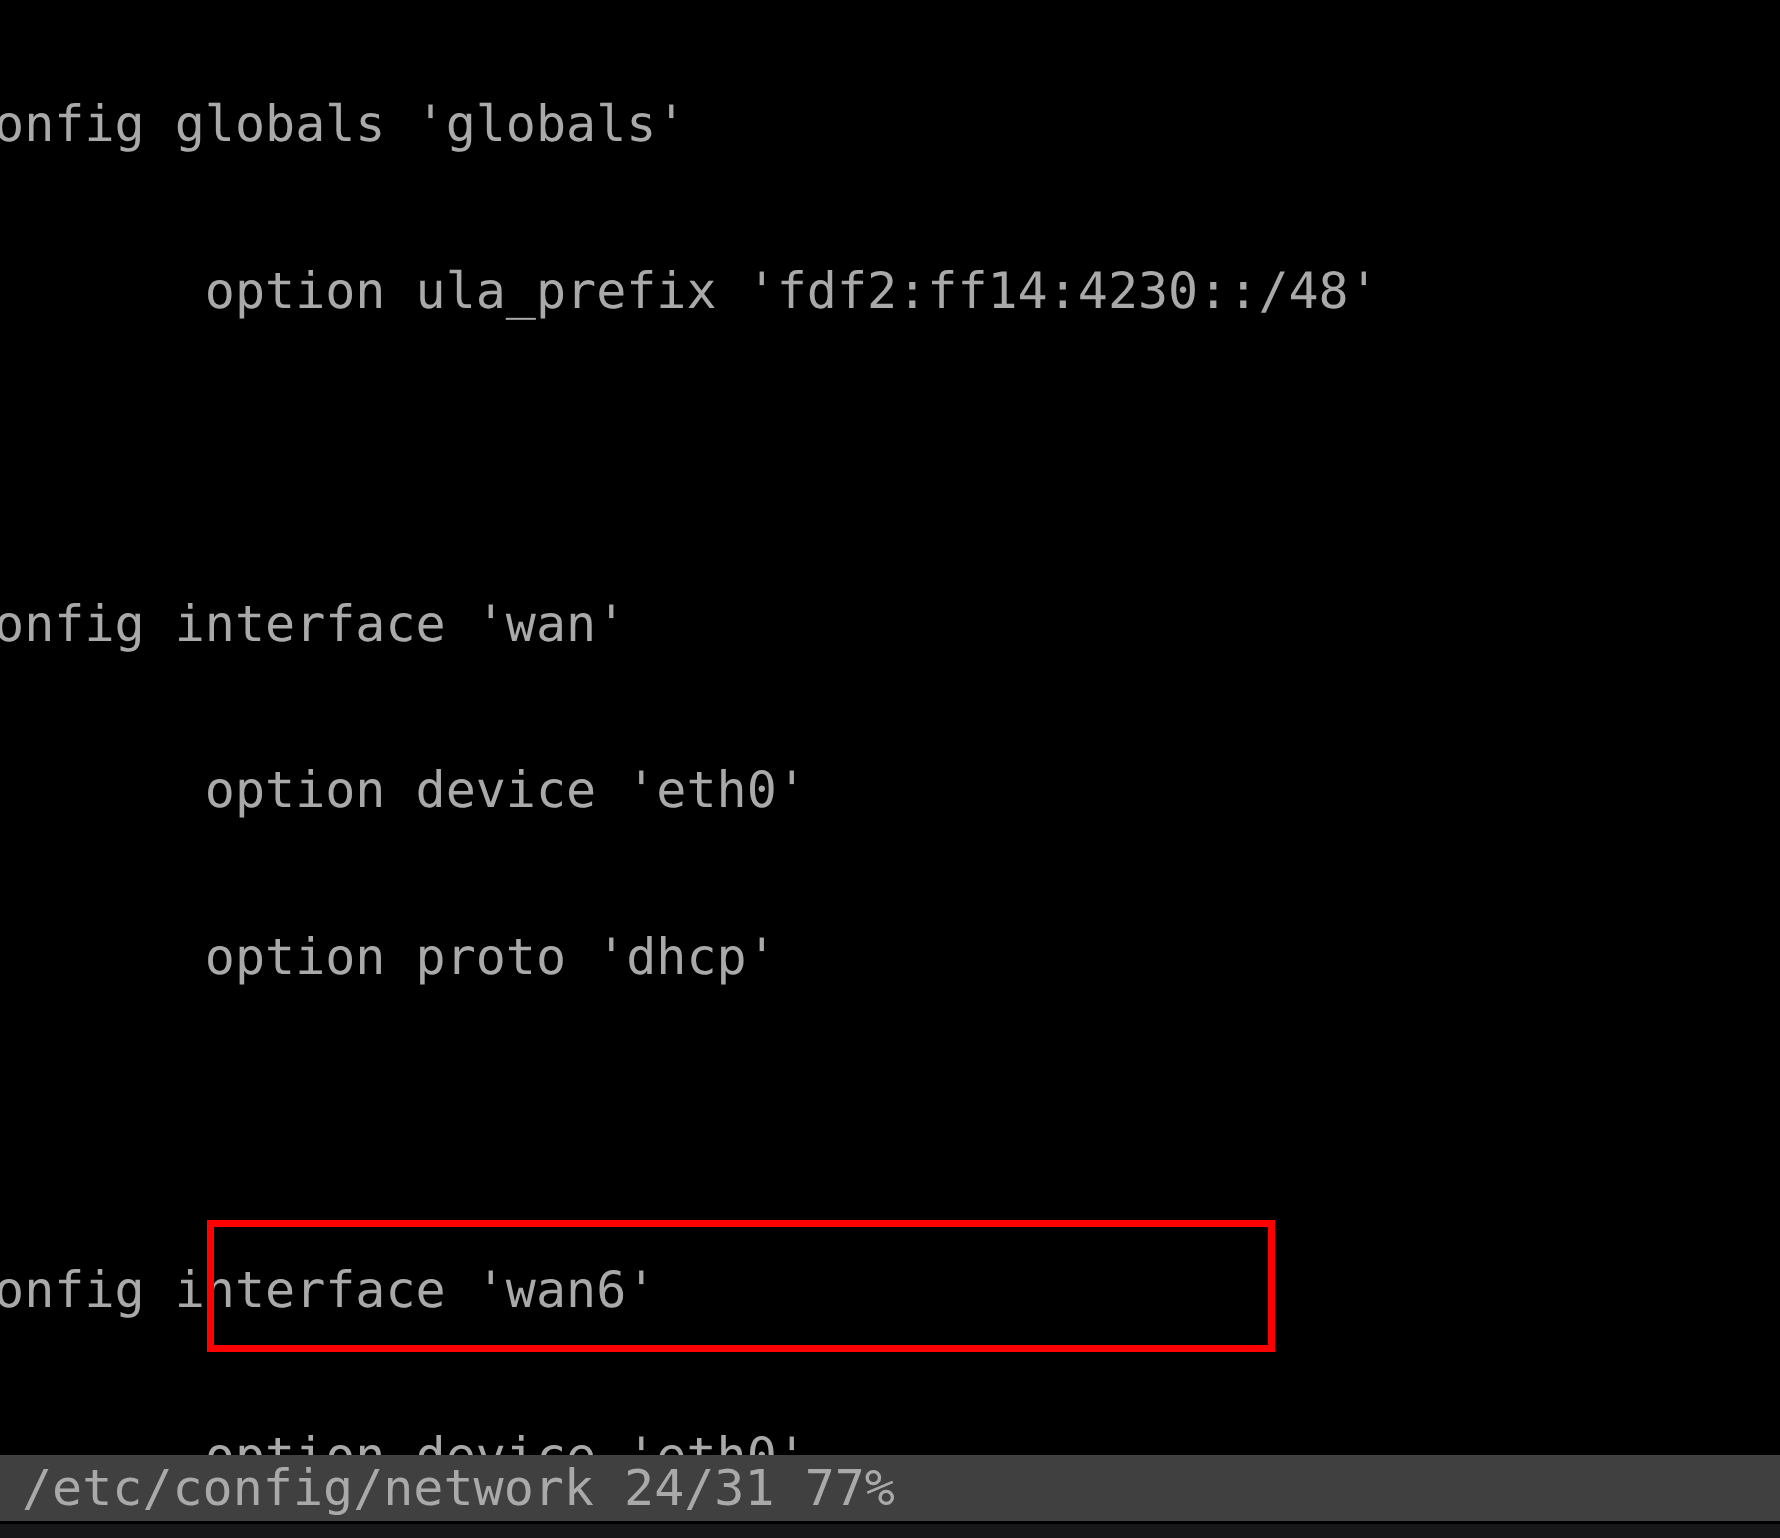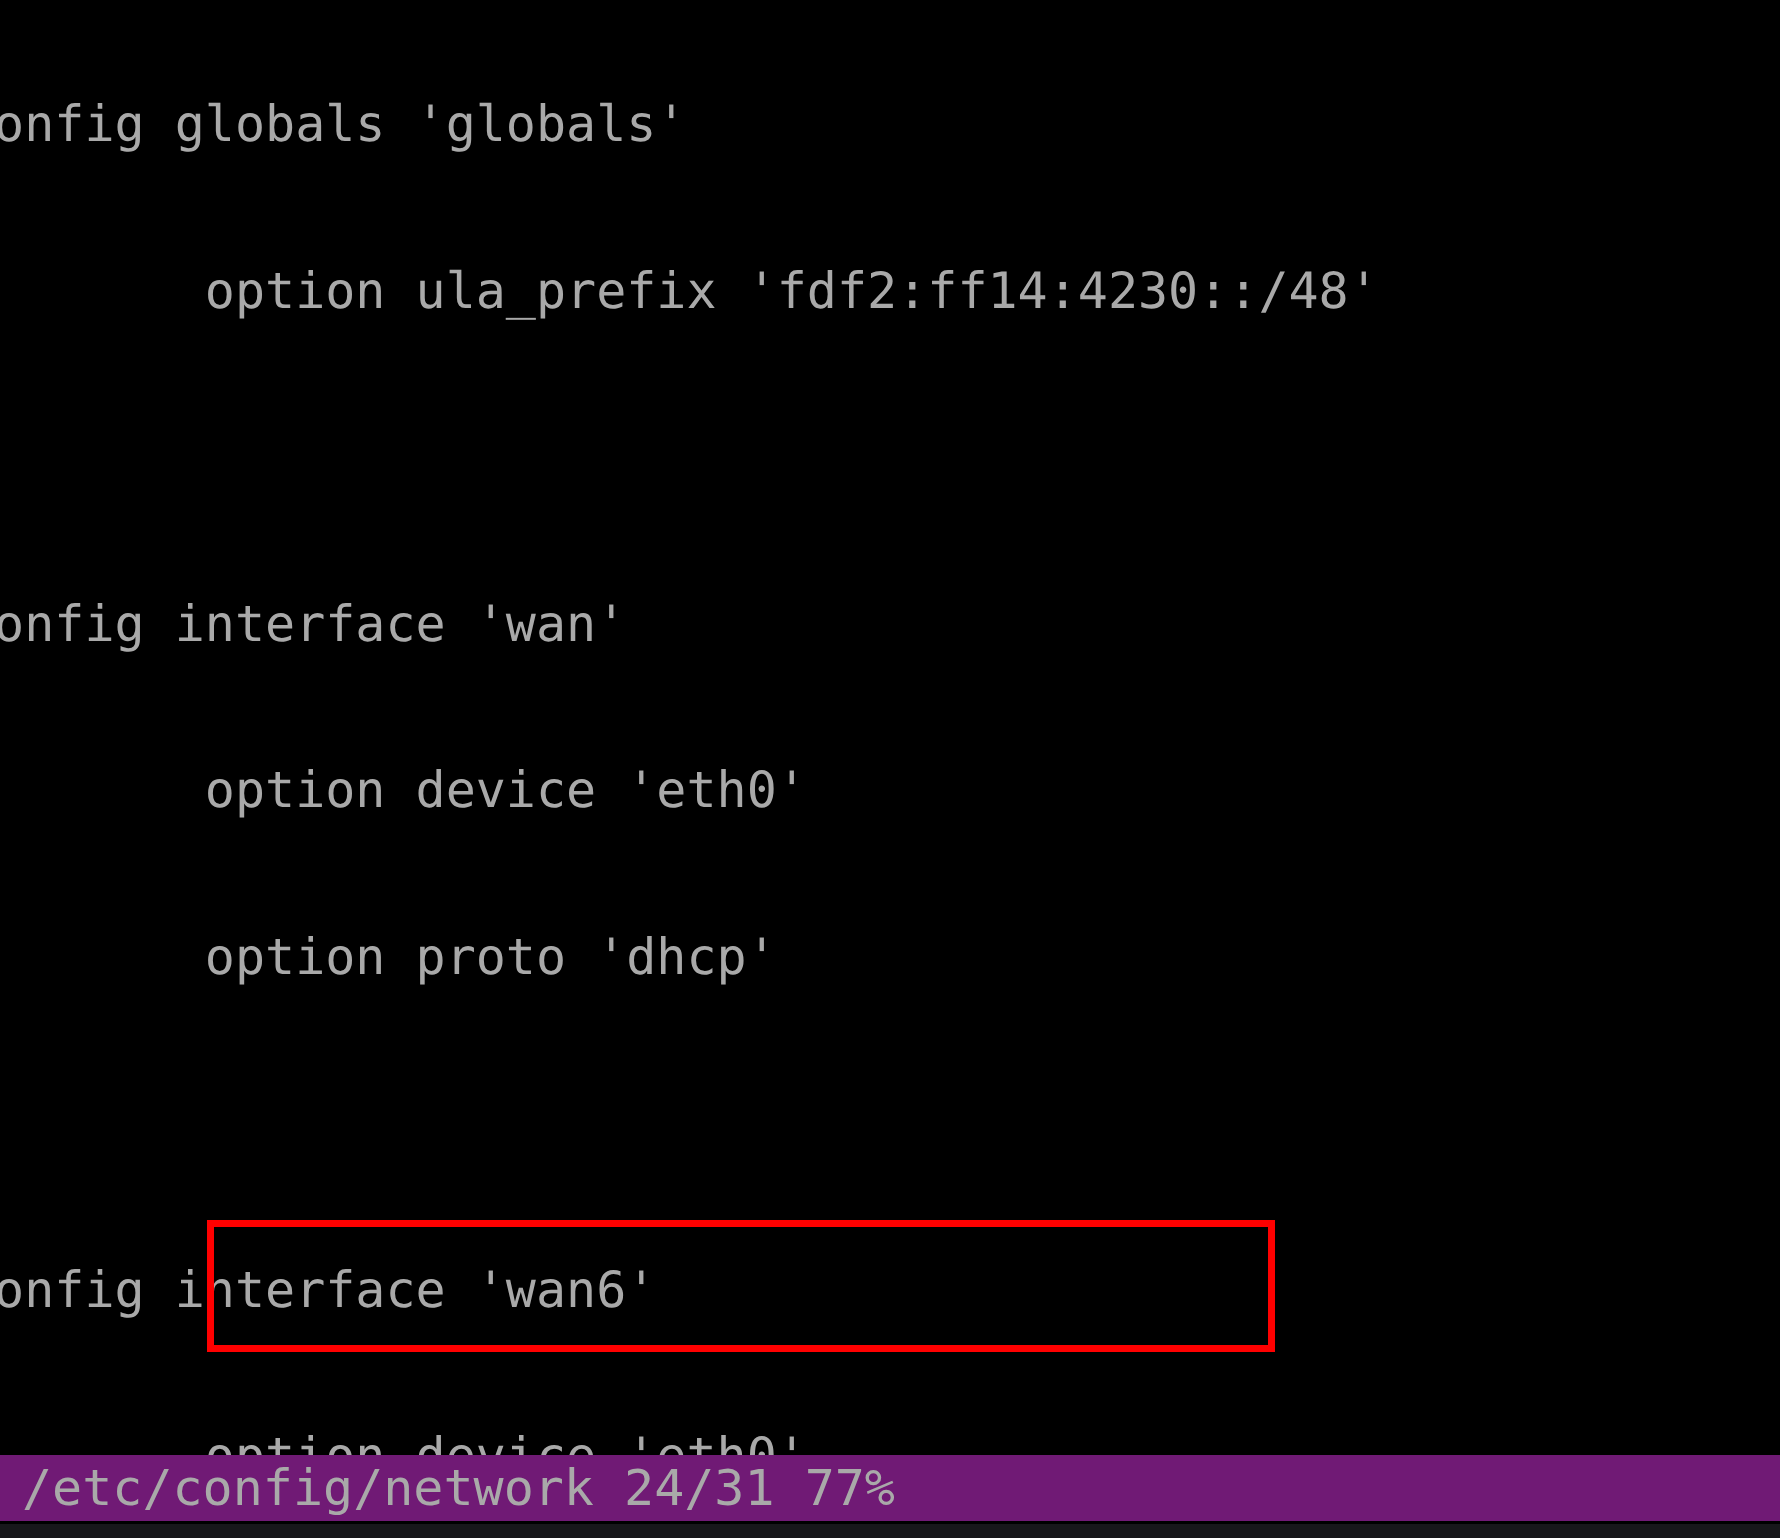--- a/index.html
+++ b/index.html
@@ -64,21 +64,21 @@
     left: 0px;
     top: 1455px;
     width: 1780px;
     height: 66px;
     color: #a9a9a9;
     font-size: 50px;
     line-height: 66px;
     white-space: pre;
     padding-left: 22px;
     box-sizing: border-box;
-    background: #701a75;
+    background: #404040;
   }
 
   
   #bottom-edge {
     position: absolute;
     left: 0;
     top: 1524px;
     width: 1780px;
     height: 14px;
     background: #17171a;

